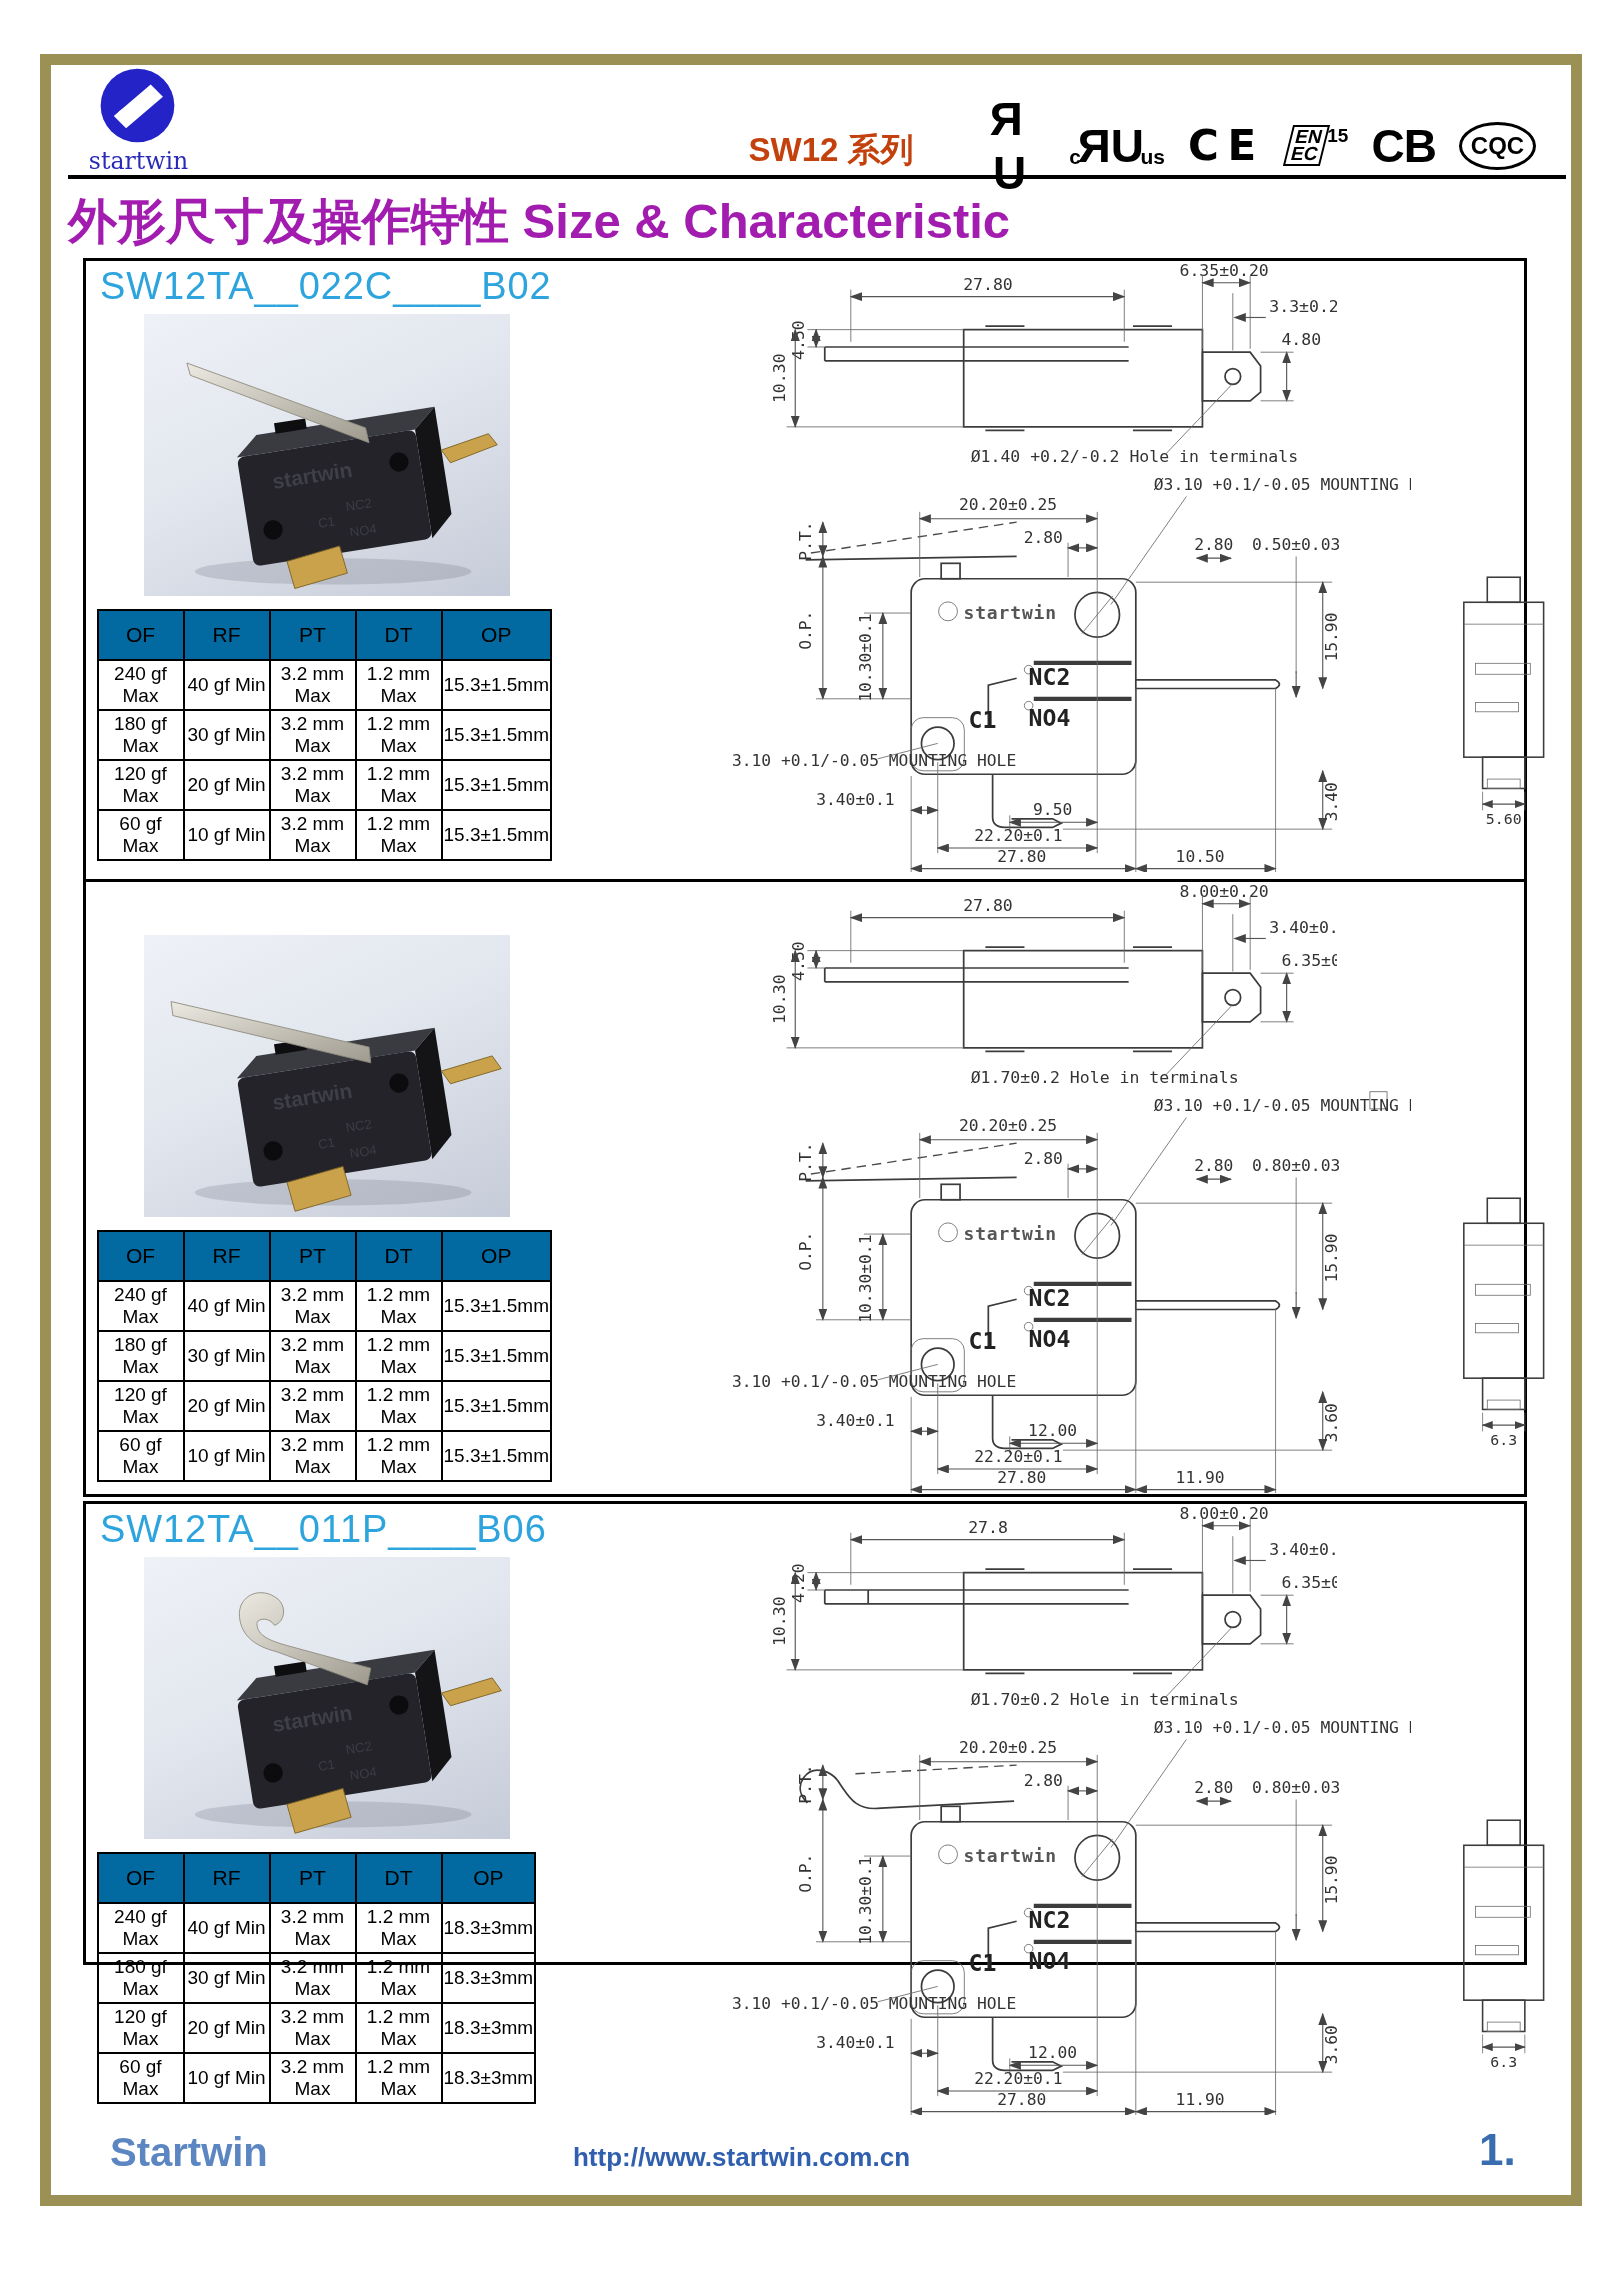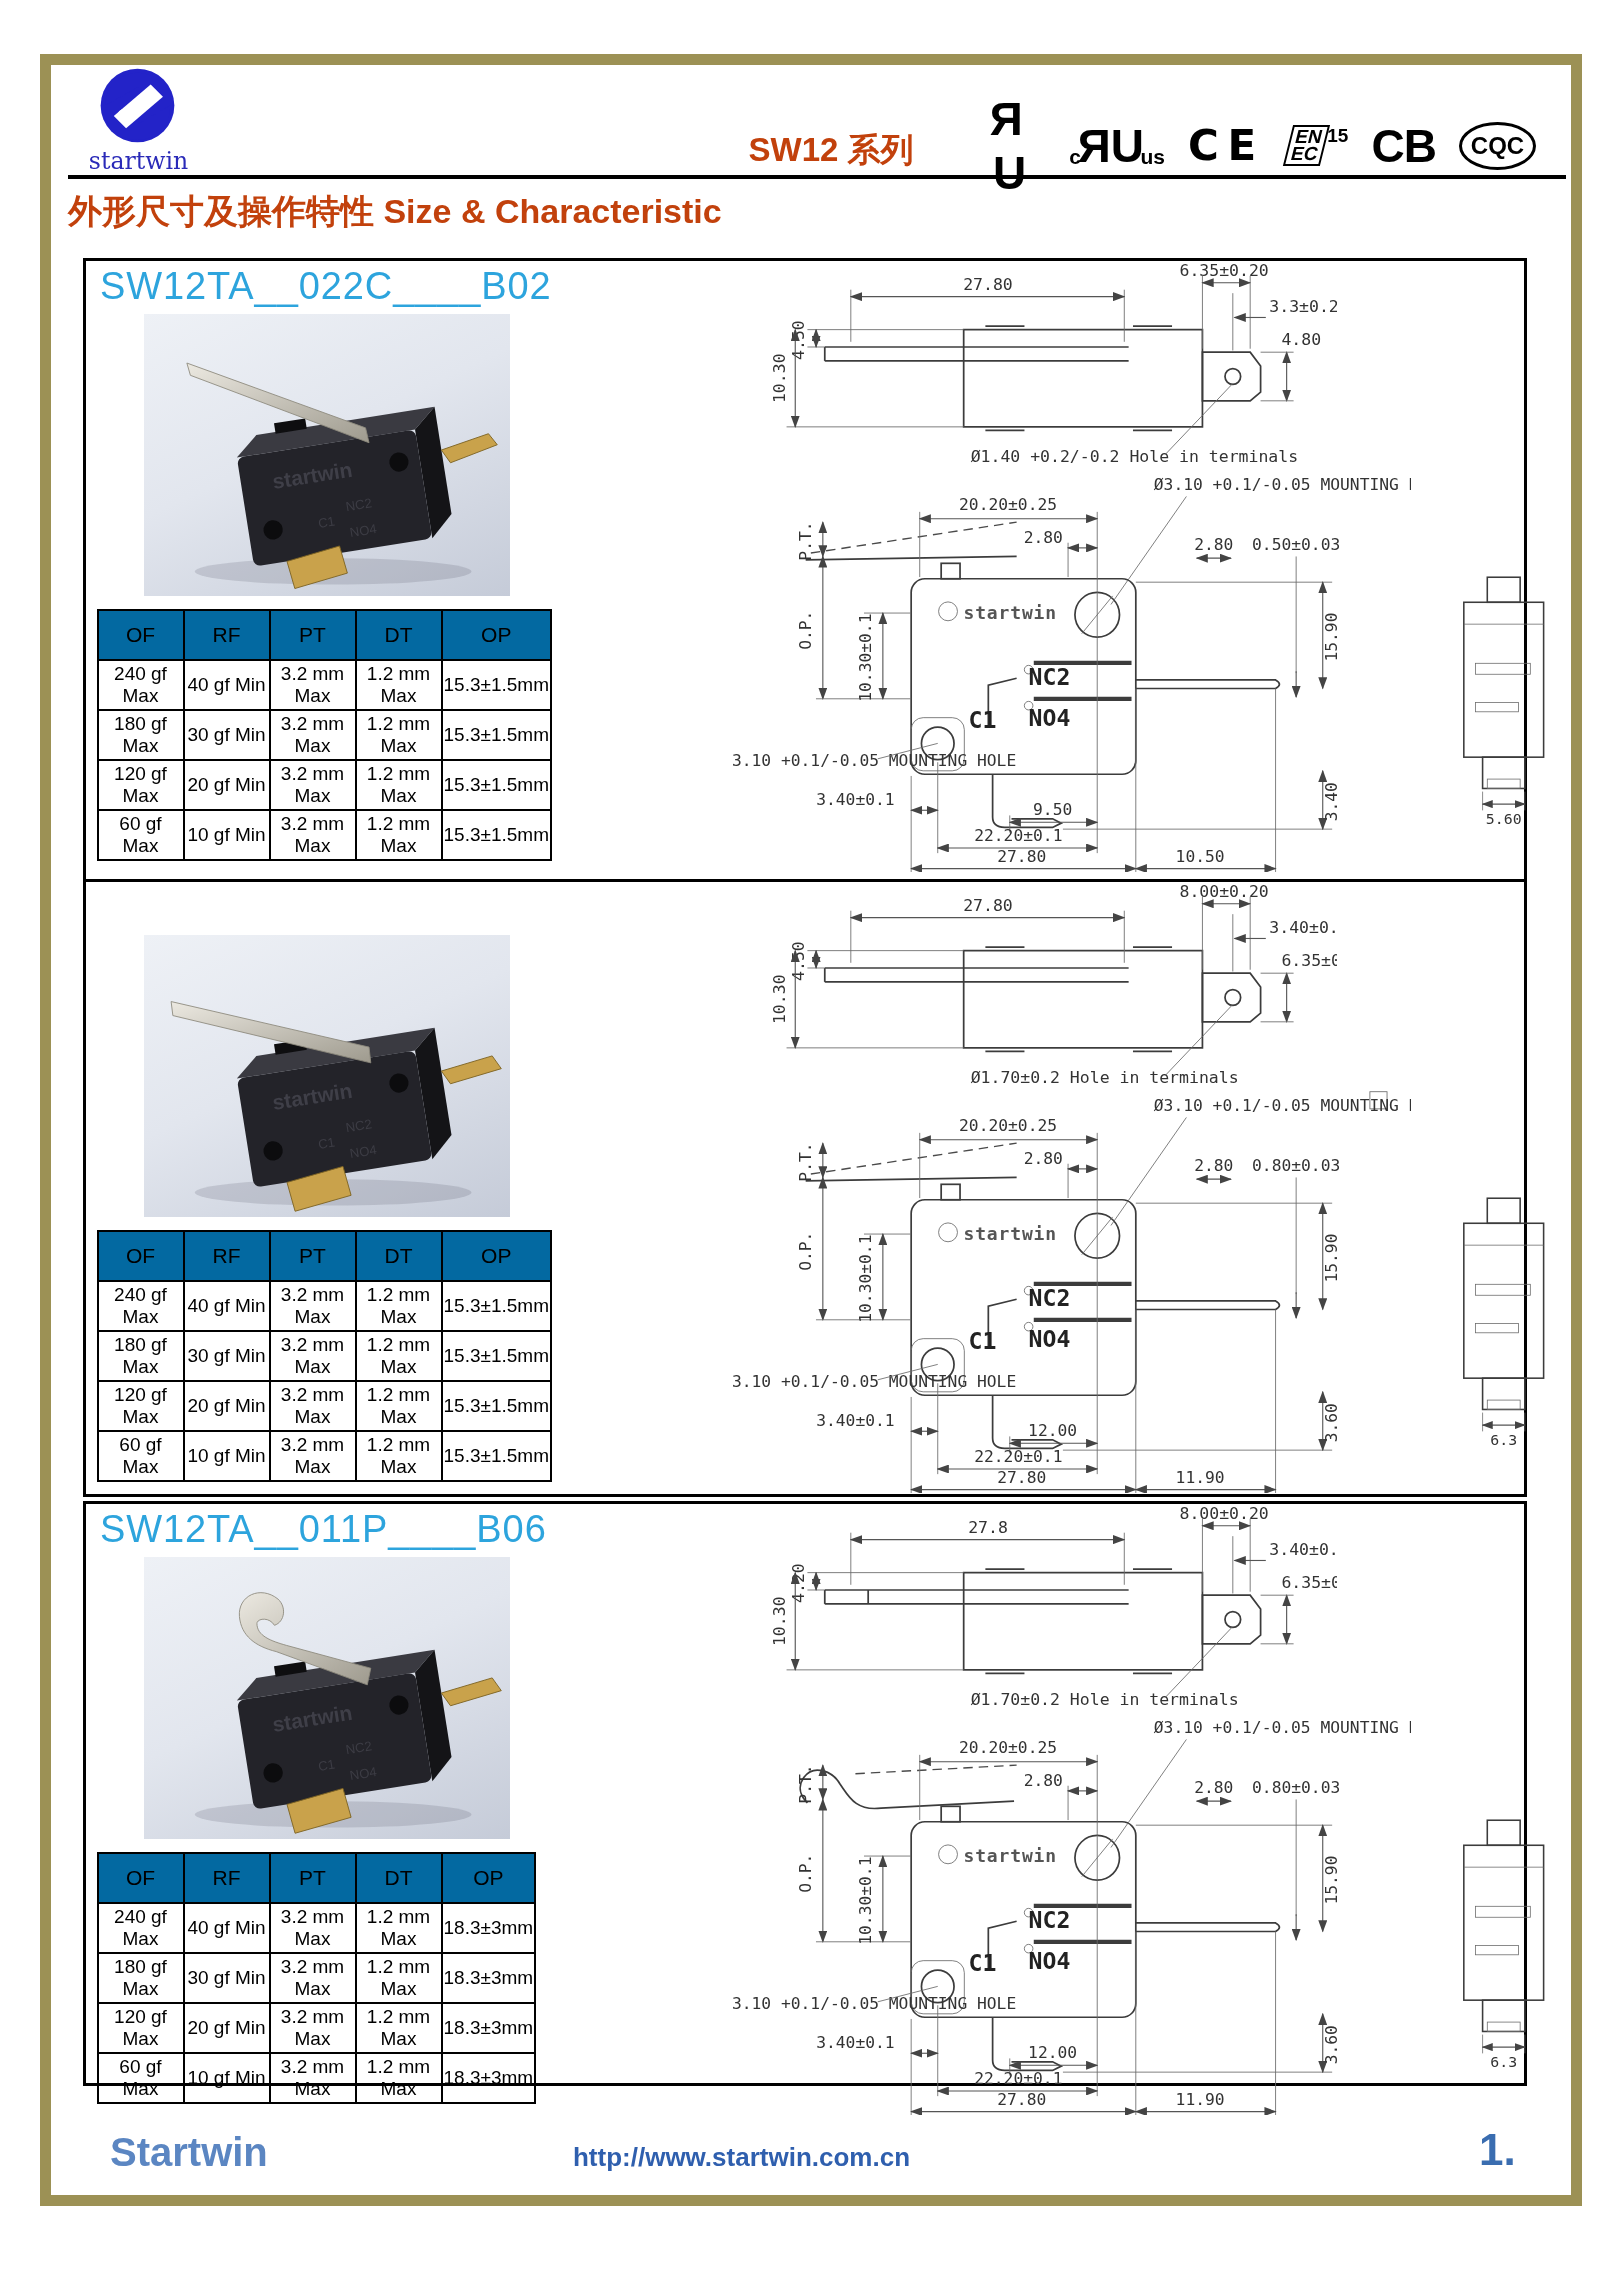--- a/index.html
+++ b/index.html
@@ -14,26 +14,26 @@
   .ul-mark{font-size:46px;font-weight:900;letter-spacing:-3.5px;}
   .cul-mark{font-size:46px;font-weight:900;letter-spacing:-3.5px;display:inline-flex;align-items:flex-end;}
   .cul-mark .small{font-size:21px;font-weight:900;letter-spacing:0;padding-bottom:3.5px;}
   .ce-mark{font-size:42px;font-weight:600;letter-spacing:8.8px;font-family:"DejaVu Sans",sans-serif;}
   .enec-mark{display:inline-flex;align-items:flex-start;font-weight:900;}
   .enec-text{display:flex;flex-direction:column;font-size:19px;line-height:17.5px;transform:skewX(-14deg);border:2.6px solid #000;padding:0.9px 3.5px;}
   .enec-num{font-size:19px;font-weight:700;margin-left:1.8px;}
   .cb-mark{font-size:46px;font-weight:900;letter-spacing:-0.9px;}
   .cqc-mark{font-size:24px;font-weight:900;border:3.5px solid #000;border-radius:50%;padding:7px 8.8px;}
   .header-rule{position:absolute;left:68px;top:175px;width:1498px;height:4.4px;background:#000;}
-  .page-title{position:absolute;left:68px;top:189px;font-size:34px;font-weight:bold;color:#c2410c;}
+  .page-title{position:absolute;left:68px;top:189px;font-size:49px;font-weight:bold;color:#a21caf;}
   
   .sec{position:absolute;left:83px;width:1444px;border:3.5px solid #000;background:#fff;box-sizing:border-box;}
   .sec1{top:258px;height:674px;}
   .sec2{top:879px;height:618px;}
-  .sec3{top:1501px;height:585px;}
+  .sec3{top:1501px;height:464px;}
   .model{position:absolute;left:14px;top:3.5px;font-size:38px;color:#2da4dd;letter-spacing:0.9px;}
   .photo{position:absolute;left:58px;top:53px;width:366px;height:282px;background:linear-gradient(155deg,#eef1f6 0%,#e2e6ee 45%,#c5cbd8 100%);}
   .spec{position:absolute;left:10.5px;top:348px;border-collapse:collapse;}
   .spec th,.spec td{width:82px;height:46px;border:2.6px solid #000;text-align:center;vertical-align:middle;font-weight:normal;}
   .spec th{background:#0369a1;font-size:21px;}
   .spec td{font-size:19px;}
   
   .dwg-top{position:absolute;left:678px;top:1.8px;width:573px;height:214px;}
   .dwg-front{position:absolute;left:634px;top:208px;width:691px;height:403px;}
   .dwg-end{position:absolute;left:1352px;top:308px;width:133px;height:259px;}

